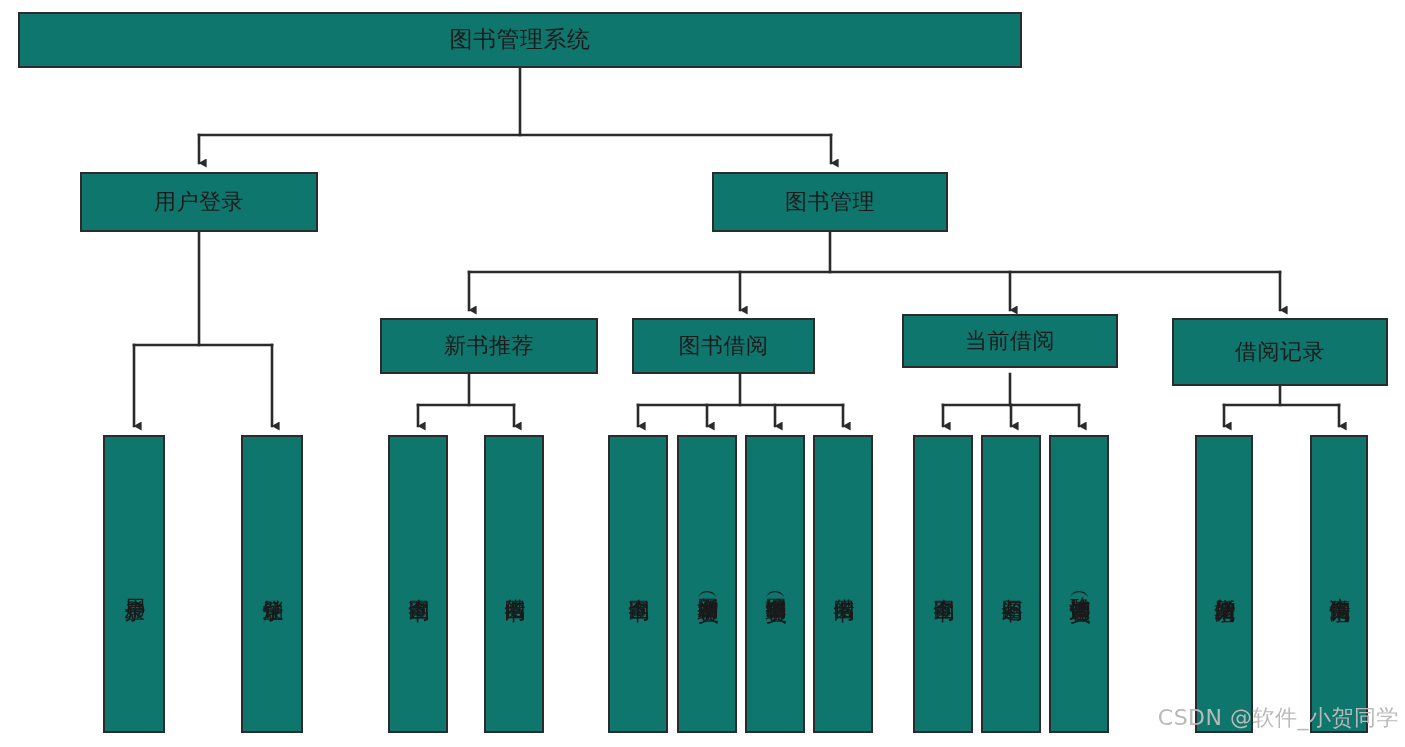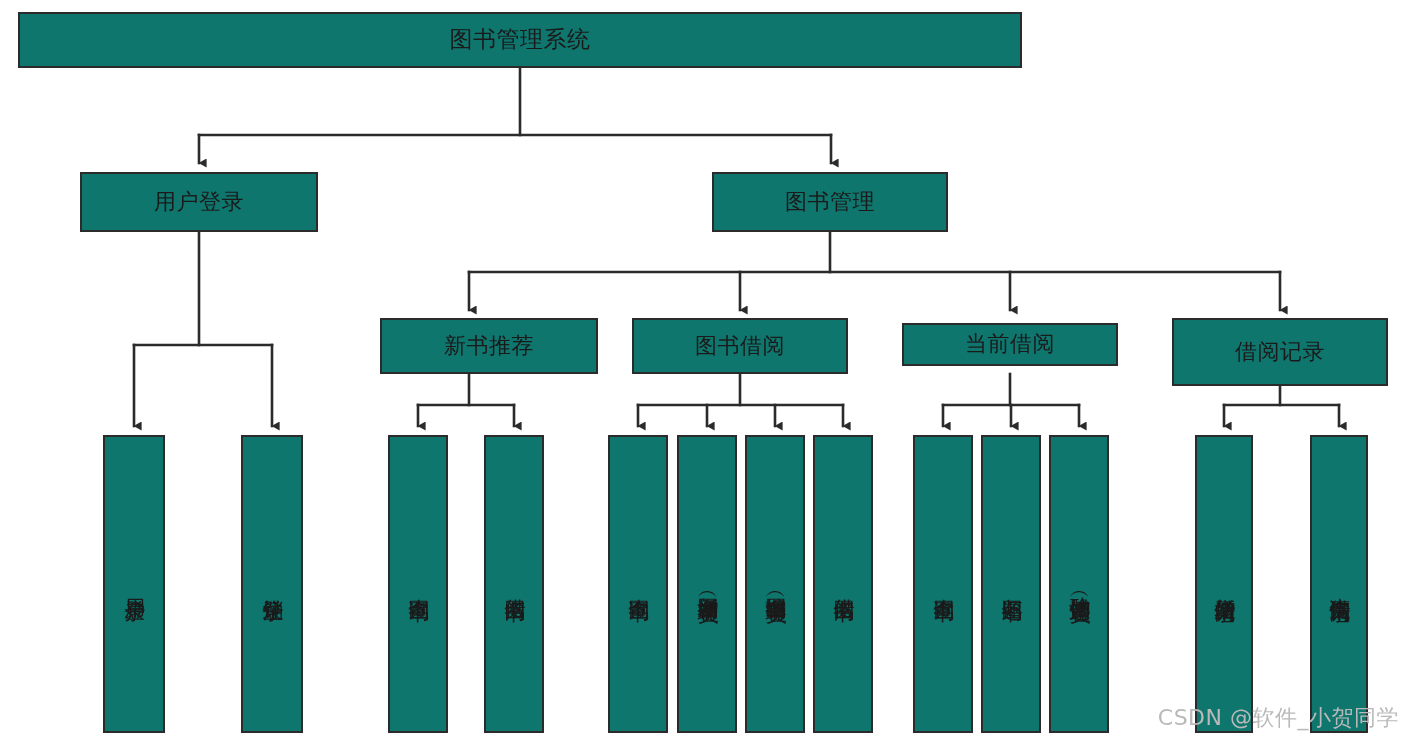--- a/index.html
+++ b/index.html
@@ -114,22 +114,22 @@
       <path d="M1339,405 L1339,426" marker-end="url(#arrowhead)"></path>
     </g>
   </svg>
 
   <div class="node-box node-h node-root" id="node-root" style="left: 18px; top: 12px; width: 1004px; height: 56px;">图书管理系统</div>
 
   <div class="node-box node-h" id="node-l2-0" style="left: 80px; top: 172px; width: 238px; height: 60px;">用户登录</div>
   <div class="node-box node-h" id="node-l2-1" style="left: 712px; top: 172px; width: 236px; height: 60px;">图书管理</div>
 
   <div class="node-box node-h" id="node-l3-0" style="left: 360px; top: 318px; width: 218px; height: 56px; margin-left: 20px;">新书推荐</div>
-  <div class="node-box node-h" id="node-l3-1" style="left: 632px; top: 318px; width: 216px; height: 56px;">图书借阅</div>
-  <div class="node-box node-h" id="node-l3-2" style="left: 902px; top: 323px; width: 216px; height: 43px;">当前借阅</div>
+  <div class="node-box node-h" id="node-l3-1" style="left: 632px; top: 318px; width: 183px; height: 56px;">图书借阅</div>
+  <div class="node-box node-h" id="node-l3-2" style="left: 902px; top: 314px; width: 216px; height: 54px;">当前借阅</div>
   <div class="node-box node-h" id="node-l3-3" style="left: 1172px; top: 318px; width: 216px; height: 68px;">借阅记录</div>
 
   <div class="node-box node-v" id="node-leaf-0" style="left: 103px; top: 435px; width: 62px; height: 298px;">用户登录</div>
   <div class="node-box node-v" id="node-leaf-1" style="left: 241px; top: 435px; width: 62px; height: 298px;">注销登录</div>
   <div class="node-box node-v" id="node-leaf-2" style="left: 388px; top: 435px; width: 60px; height: 298px;">查询图书</div>
   <div class="node-box node-v" id="node-leaf-3" style="left: 484px; top: 435px; width: 60px; height: 298px;">借阅图书</div>
   <div class="node-box node-v" id="node-leaf-4" style="left: 608px; top: 435px; width: 60px; height: 298px;">查询图书</div>
   <div class="node-box node-v" id="node-leaf-5" style="left: 677px; top: 435px; width: 60px; height: 298px;">新增图书（管理员）</div>
   <div class="node-box node-v" id="node-leaf-6" style="left: 745px; top: 435px; width: 60px; height: 298px;">编辑图书（管理员）</div>
   <div class="node-box node-v" id="node-leaf-7" style="left: 813px; top: 435px; width: 60px; height: 298px;">借阅图书</div>

